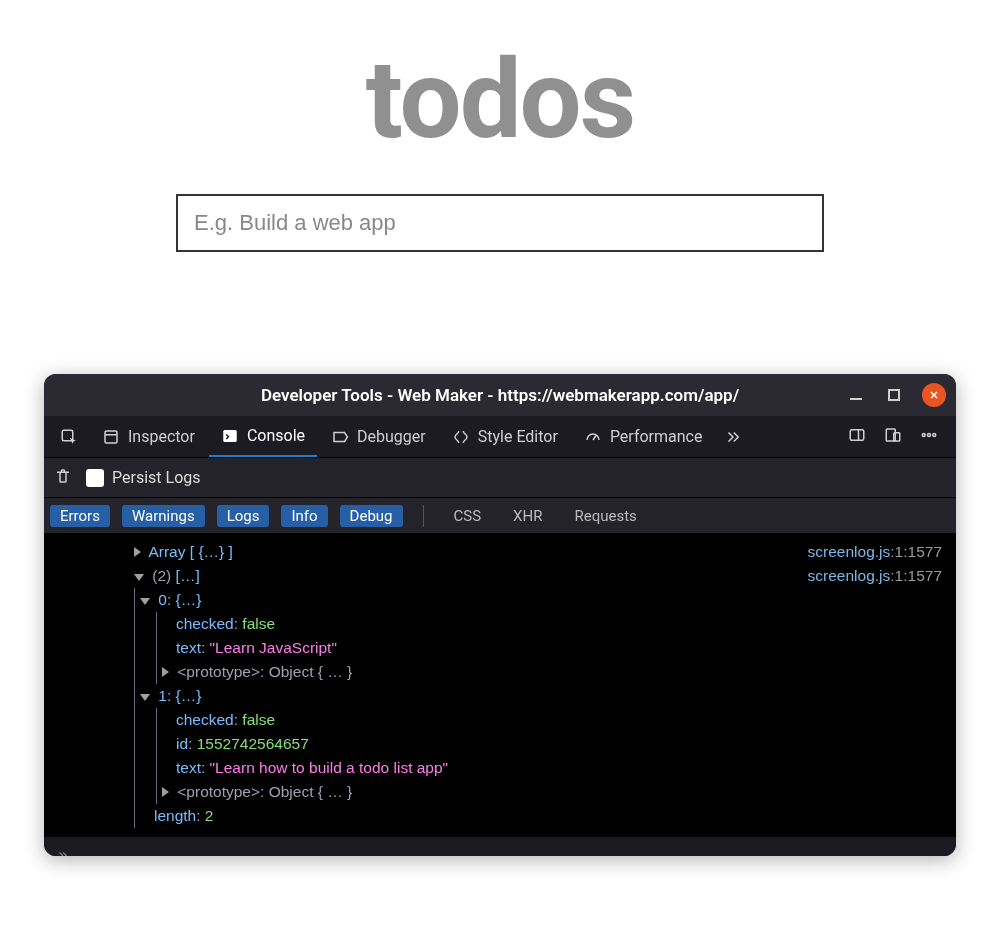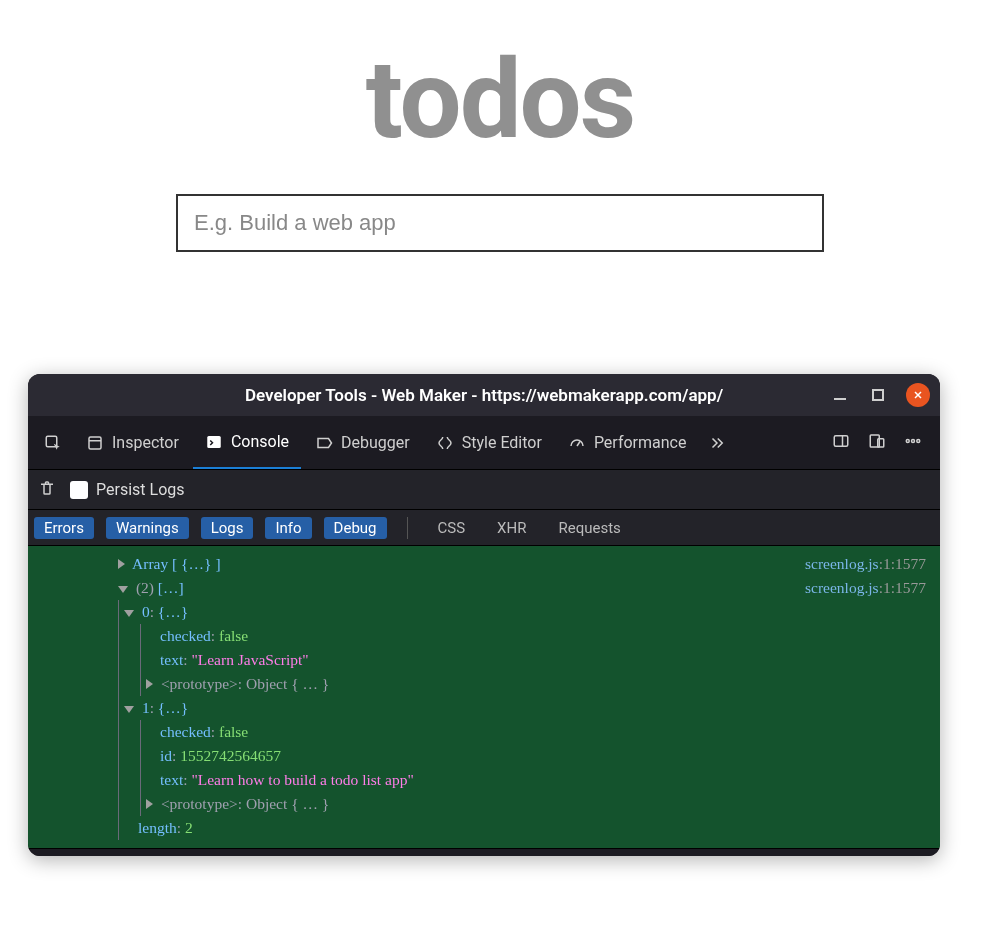--- a/index.html
+++ b/index.html
@@ -29,21 +29,21 @@
     padding: 0 16px;
     font-size: 22px;
     color: #333;
     background: #fff;
   }
   .todo-input::placeholder { color: #888; }
 
   
   .devtools {
     position: absolute;
-    left: 28px;
+    left: 44px;
     top: 374px;
     width: 912px;
     height: 482px;
     background: #18171b;
     border-radius: 12px;
     overflow: hidden;
     color: #cfcfcf;
     font-size: 16px;
     box-shadow: 0 4px 20px rgba(0,0,0,0.3);
   }
@@ -71,21 +71,21 @@
     gap: 18px;
   }
   .winbtn { width: 20px; height: 20px; display:flex; align-items:center; justify-content:center; color:#ddd; }
   .winbtn.close {
     width: 24px; height: 24px;
     background: #e95420; border-radius: 50%;
     color: #fff; font-size: 14px;
   }
 
   .tabbar {
-    height: 54px;
+    height: 42px;
     background: #1c1b22;
     display: flex;
     align-items: center;
     padding: 0 6px;
     gap: 2px;
     border-bottom: 1px solid #000;
   }
   .tabbar .tool {
     display: flex;
     align-items: center;
@@ -142,24 +142,24 @@
     padding: 2px 10px;
     border-radius: 3px;
     cursor: pointer;
   }
   .catbar .sep { width:1px; height:22px; background:#555; margin:0 8px; }
   .catbar .plain {
     color: #bbb; padding: 2px 10px; cursor:pointer;
   }
 
   .console-body {
-    font-family: Liberation Serif, serif;
+    font-family: Liberation Sans, sans-serif;
     font-size: 15.5px;
     line-height: 1.55;
-    background: #14532d;
+    background: #000000;
     height: 302px;
     overflow: hidden;
     padding: 6px 0 0 0;
   }
   .row { display:flex; padding: 0 14px; }
   .row .src { margin-left:auto; color:#999; white-space:nowrap; }
   .row .src .file { color:#7bb6e8; }
   .tree-line { padding-left: 96px; position:relative; }
   .bar {
     position:absolute;

